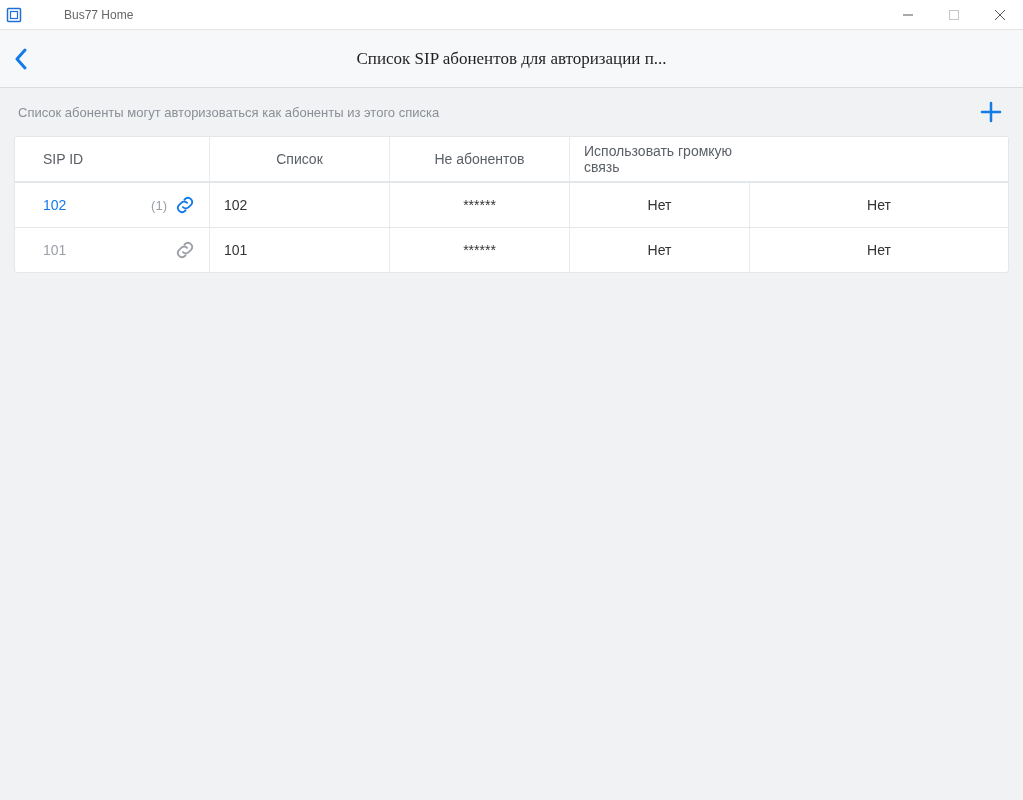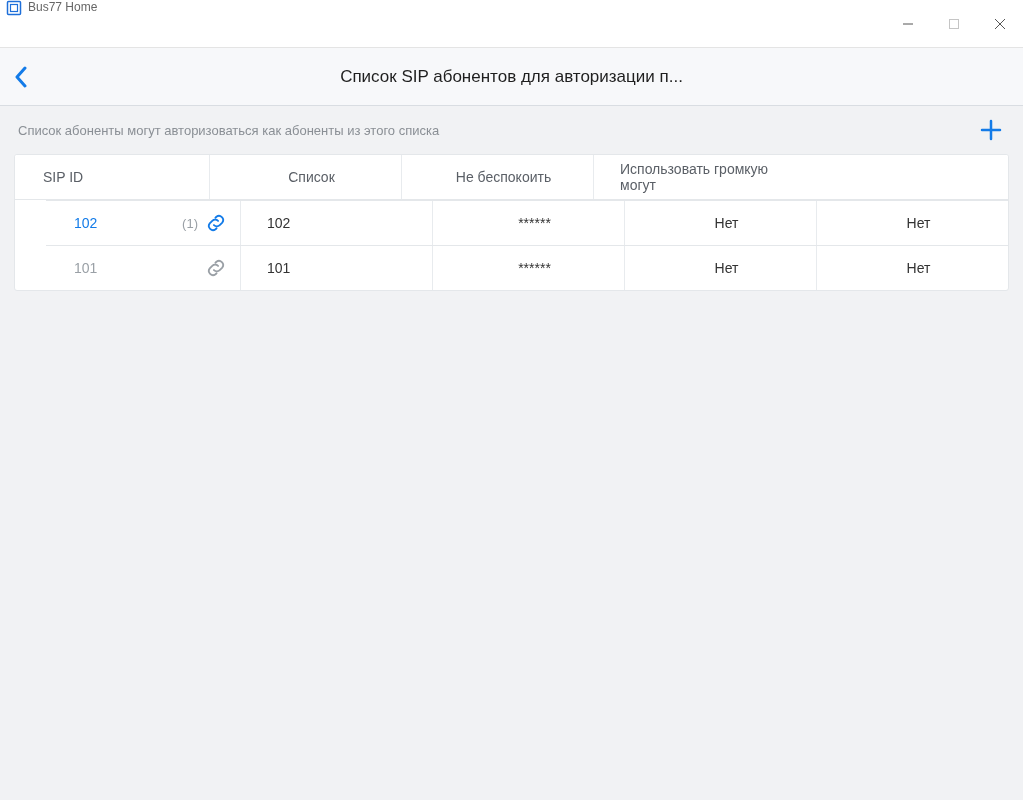--- a/index.html
+++ b/index.html
@@ -6,27 +6,28 @@
   html, body {
     margin: 0; padding: 0;
     width: 1023px; height: 800px;
     font-family: "Segoe UI", Arial, sans-serif;
     background: #f1f2f4;
     overflow: hidden;
     color: #222;
   }
   
   .titlebar {
-    height: 48px;
+    height: 30px;
     background: #ffffff;
     display: flex;
-    align-items: flex-start;
+    align-items: center;
     border-bottom: 1px solid #e4e4e4;
     font-size: 12px;
     color: #666;
+    gap: 36px;
   }
   .titlebar .app-icon {
     width: 16px; height: 16px;
     display: inline-flex;
     align-items: center; justify-content: center;
     margin-left: 6px; margin-right: 6px;
     color: #1e6fd9;
   }
   .titlebar .app-title { flex: 0 0 auto; }
   .titlebar .spacer { flex: 1 1 auto; }
@@ -40,20 +41,21 @@
   .win-btn svg { width: 10px; height: 10px; }
 
   
   .page-header {
     height: 58px;
     background: #f7f8fa;
     display: flex;
     align-items: center;
     position: relative;
     border-bottom: 1px solid #d9dde2;
+    font-family: Liberation Serif, serif;
   }
   .back-btn {
     position: absolute;
     left: 6px; top: 50%; transform: translateY(-50%);
     width: 30px; height: 30px;
     display: flex; align-items: center; justify-content: center;
     color: #137be8;
     cursor: pointer;
   }
   .page-title {
@@ -87,29 +89,27 @@
     margin: 0 14px;
     border: 1px solid #e4e7ea;
     border-radius: 3px;
     background: #fff;
     overflow: hidden;
   }
   .tbl-row {
     display: grid;
     grid-template-columns: 195px 180px 180px 180px 1fr;
     height: 45px;
-    gap: 12px;
   }
   .tbl-row.header {
     background: #fff;
     border-bottom: 1px solid #e4e7ea;
   }
   .tbl-row.data {
     border-top: 1px solid #e4e7ea;
-    margin-left: 31px;
   }
   .tbl-row.data:first-of-type { border-top: none; }
   .cell {
     display: flex;
     align-items: center;
     padding: 0 14px;
     font-size: 14px;
     color: #333;
     border-right: 1px solid #e8ebee;
   }
@@ -185,22 +185,22 @@
         <line x1="11" y1="2" x2="11" y2="20" stroke="currentColor" stroke-width="2.5" stroke-linecap="round"></line>
         <line x1="2" y1="11" x2="20" y2="11" stroke="currentColor" stroke-width="2.5" stroke-linecap="round"></line>
       </svg>
   </div>
 </div>
 
 <div class="tbl">
   <div class="tbl-row header">
     <div class="cell" style="padding-left:28px;">SIP ID</div>
     <div class="cell center">Список</div>
-    <div class="cell center">Не беспокоить</div>
-    <div class="cell center">Использовать громкую могут</div>
+    <div class="cell center">Не абонентов</div>
+    <div class="cell center">Использовать громкую связь</div>
   </div>
 
   <div class="tbl-row data">
     <div class="cell">
       <div class="sipid-cell">
         <span class="sipid-text active" style="margin-left:14px;">102</span>
         <span class="sip-count">(1)</span>
         <span class="link-icon active">
           <svg viewBox="0 0 24 24" width="20" height="20">
               <path fill="none" stroke="currentColor" stroke-width="2.2" stroke-linecap="round" d="M9.5 14.5a5 5 0 0 0 7 0l3-3a5 5 0 0 0-7-7l-1.2 1.2"></path>

